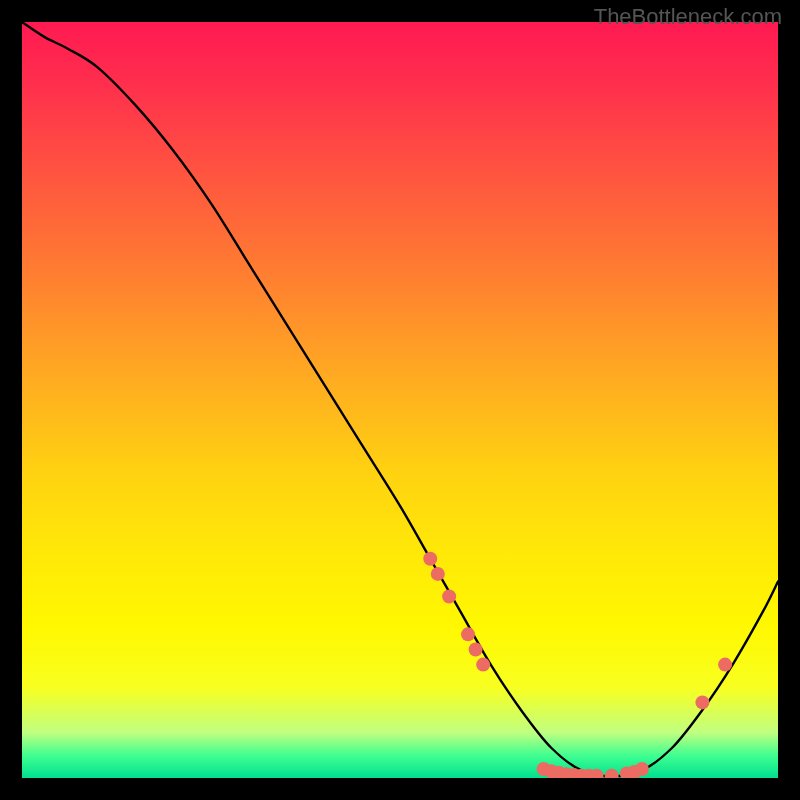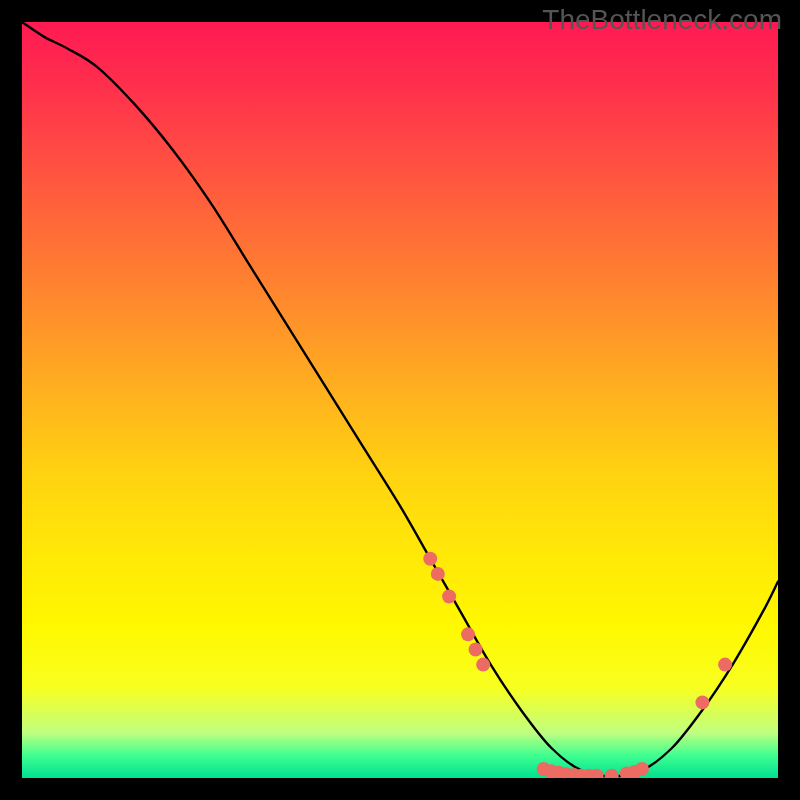--- a/index.html
+++ b/index.html
@@ -9,21 +9,21 @@
     background: #000;
     position: relative;
     font-family: Arial, sans-serif;
     overflow: hidden;
   }
   .watermark {
     position: absolute;
     top: 4px;
     right: 18px;
     color: #555;
-    font-size: 28px;
+    font-size: 22px;
     font-weight: 500;
     z-index: 10;
   }
   .plot-area {
     position: absolute;
     left: 22px;
     top: 22px;
     width: 756px;
     height: 756px;
   }

